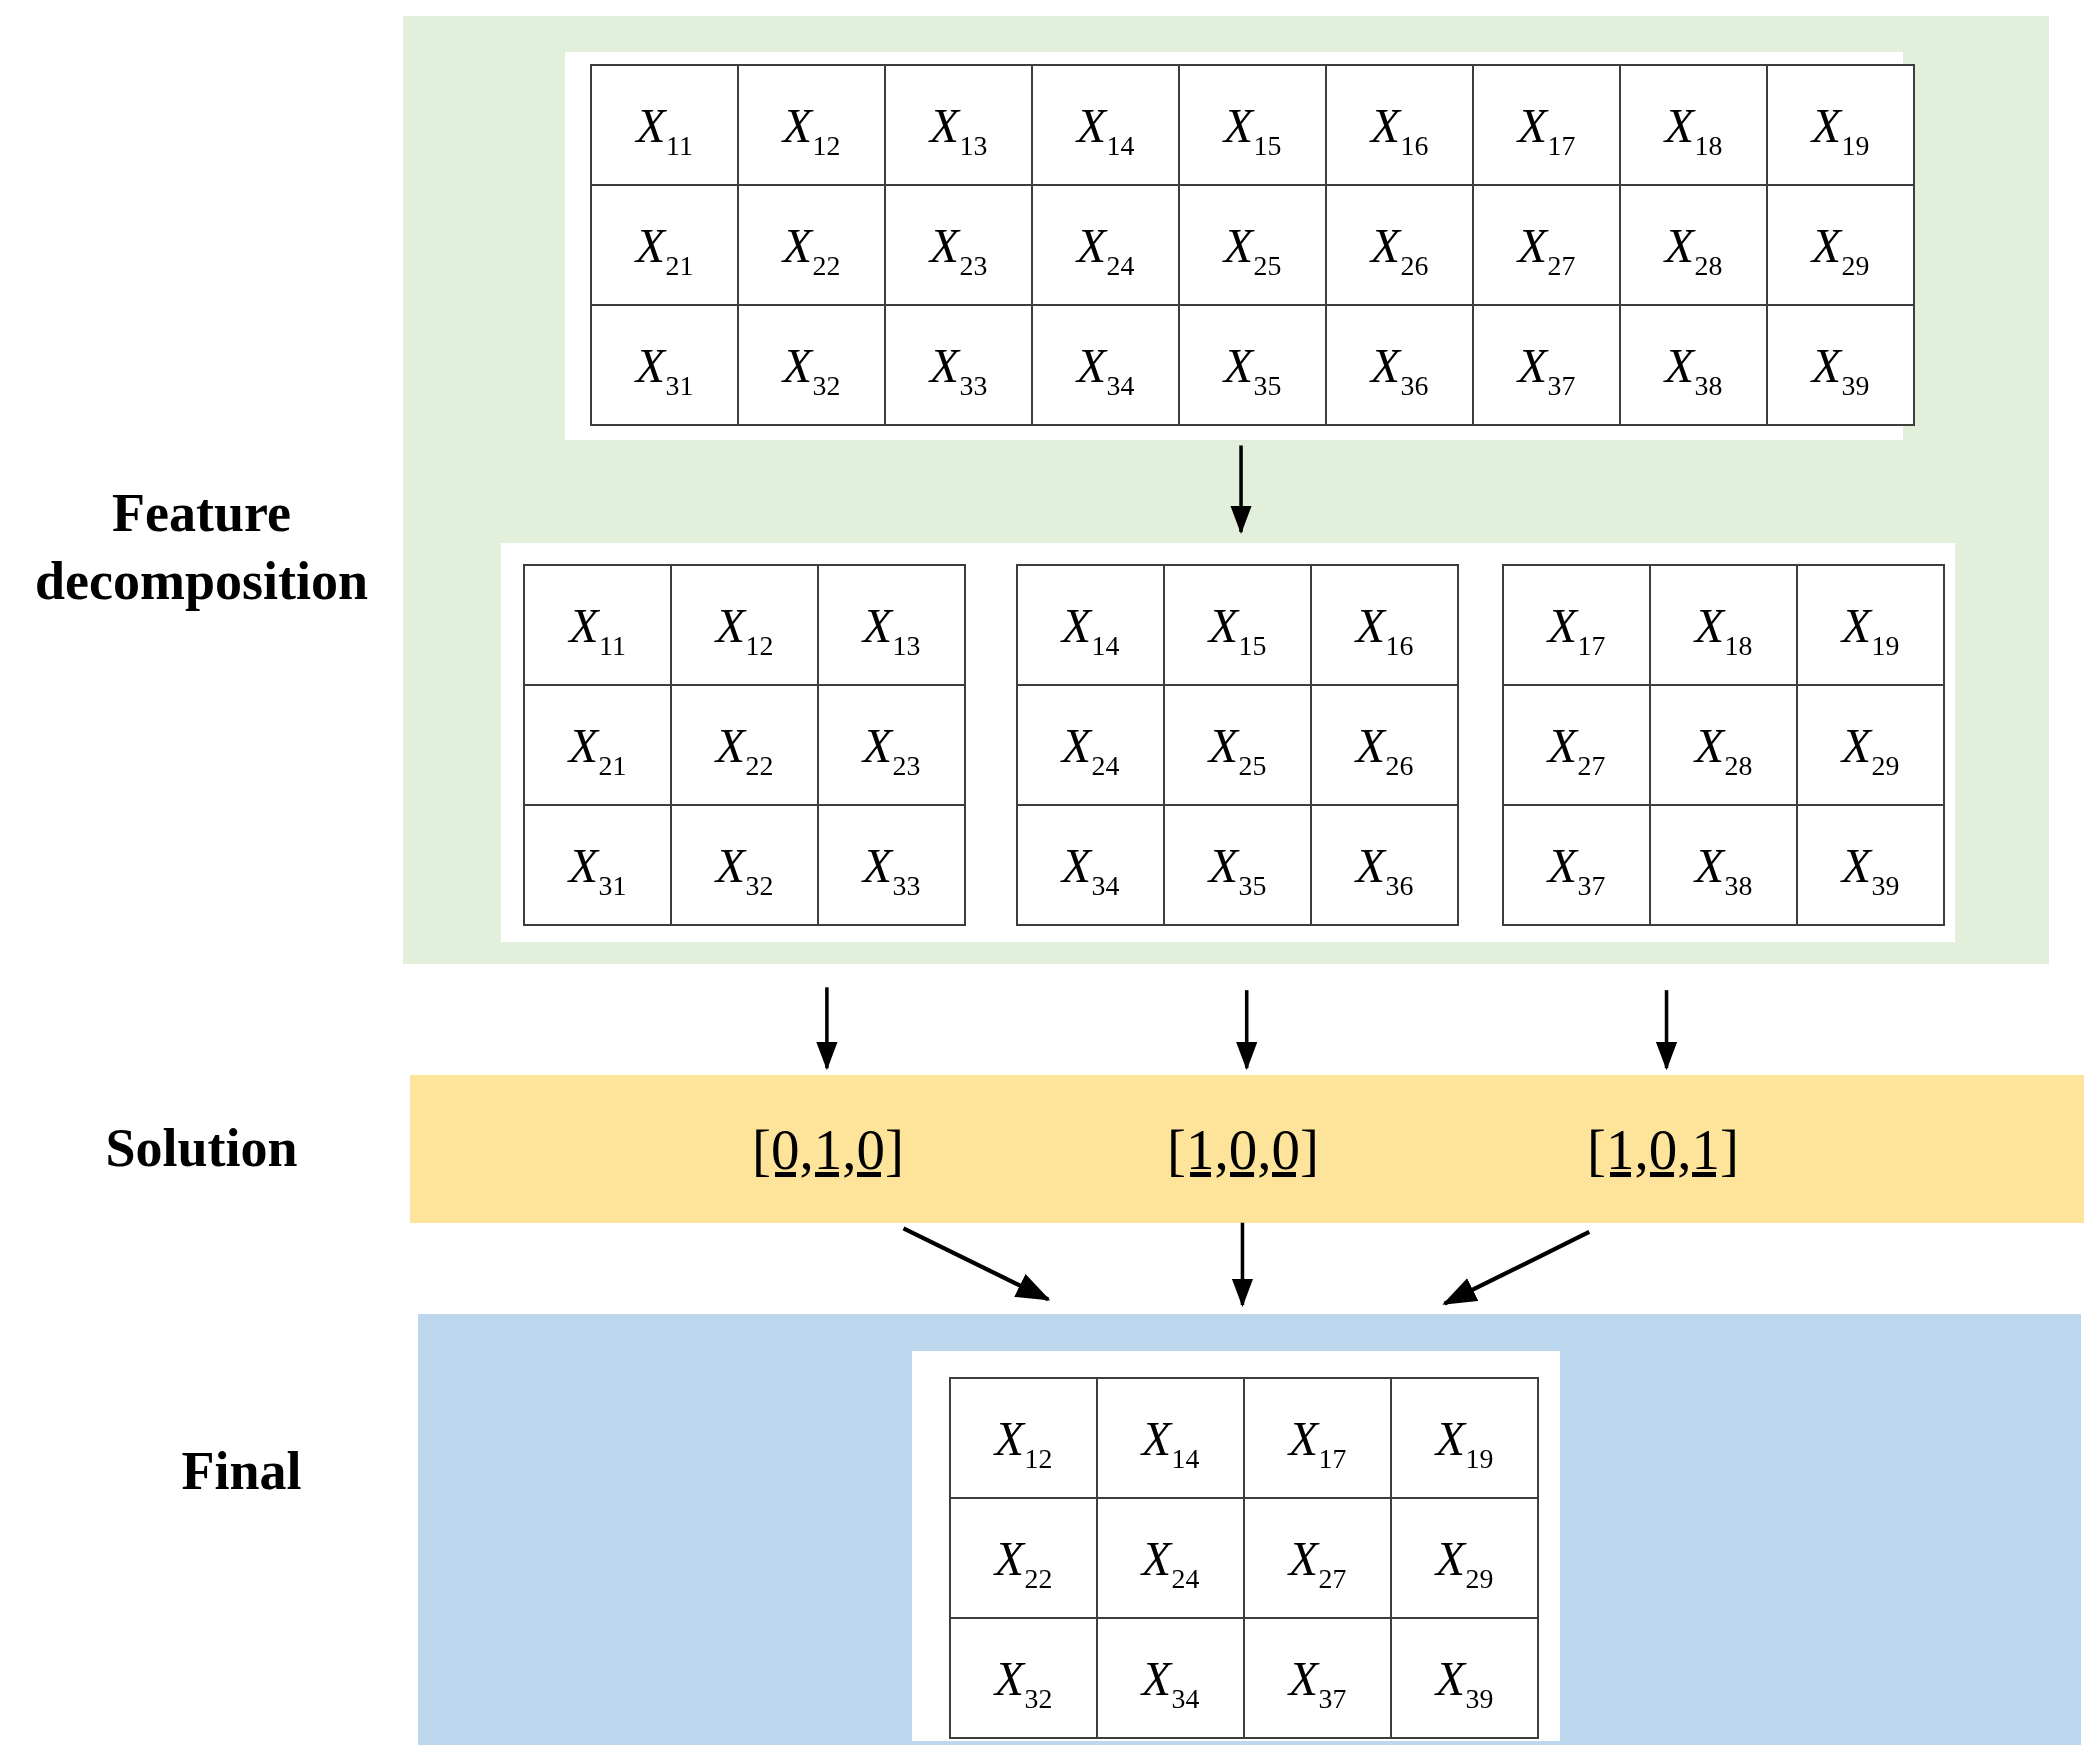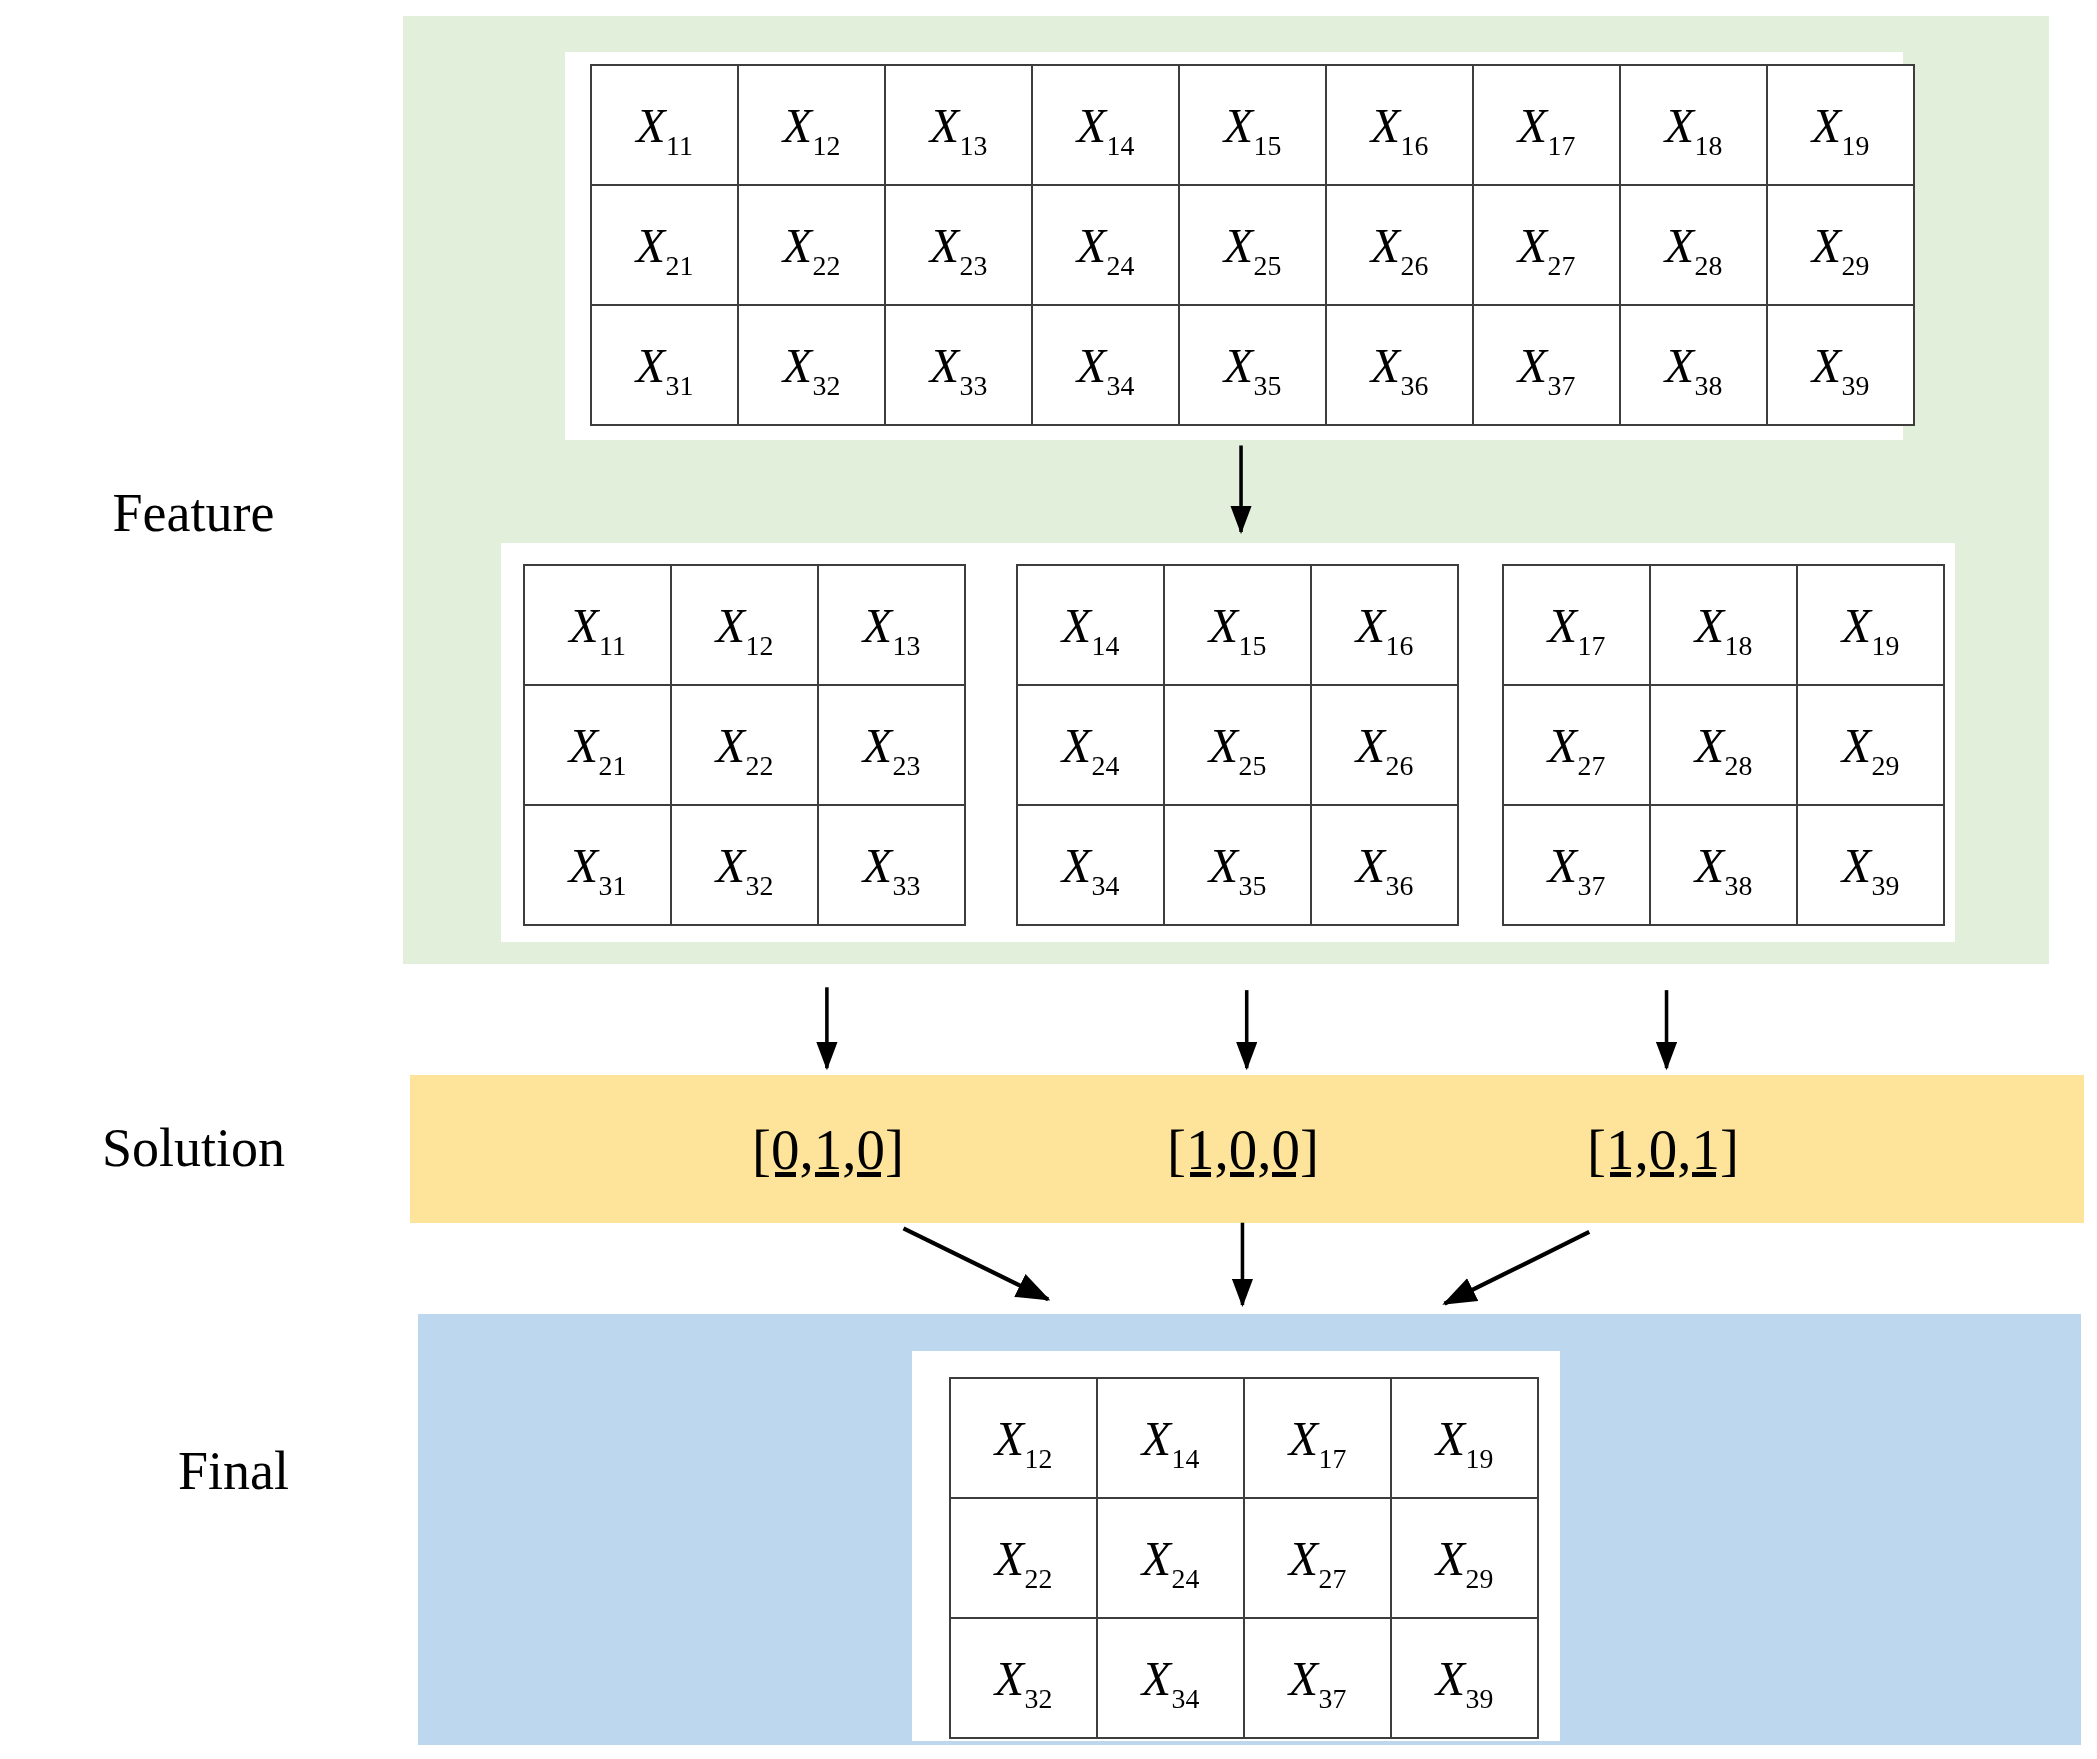--- a/index.html
+++ b/index.html
@@ -33,23 +33,23 @@
     border:2.1px solid #3d3d3d;
     width:145px;height:118px;
     text-align:center;vertical-align:middle;
     font-size:48px;
     padding:0;
   }
   .mtable td i{font-style:italic;letter-spacing:0.01em;}
   .mtable td sub{font-style:normal;font-size:0.58em;vertical-align:-0.45em;line-height:0;}
   
   .stage-label{
-    position:absolute;left:0;width:387px;
+    position:absolute;left:8px;width:387px;
     text-align:center;
-    font-weight:normal;
+    font-weight:bold;
     font-size:54px;line-height:68px;
     white-space:nowrap;
   }
   #label-feature{top:479px;}
   #label-solution{top:1114px;}
   #label-final{top:1437px;margin-left:40px;}
   
   .solution-vec{
     position:absolute;top:1107px;width:298px;
     text-align:center;
@@ -198,20 +198,21 @@
             <td><i>X</i><sub>34</sub></td>
             <td><i>X</i><sub>37</sub></td>
             <td><i>X</i><sub>39</sub></td>
           </tr>
         </tbody>
       </table>
     </div>
 
   <div id="label-feature" class="stage-label">
     <div>Feature</div>
+    <div>decomposition</div>
   </div>
   <div id="label-solution" class="stage-label">
     <div>Solution</div>
   </div>
   <div id="label-final" class="stage-label">
     <div>Final</div>
   </div>
 
   <div id="sol-1" class="solution-vec">[0,1,0]</div>
   <div id="sol-2" class="solution-vec">[1,0,0]</div>

